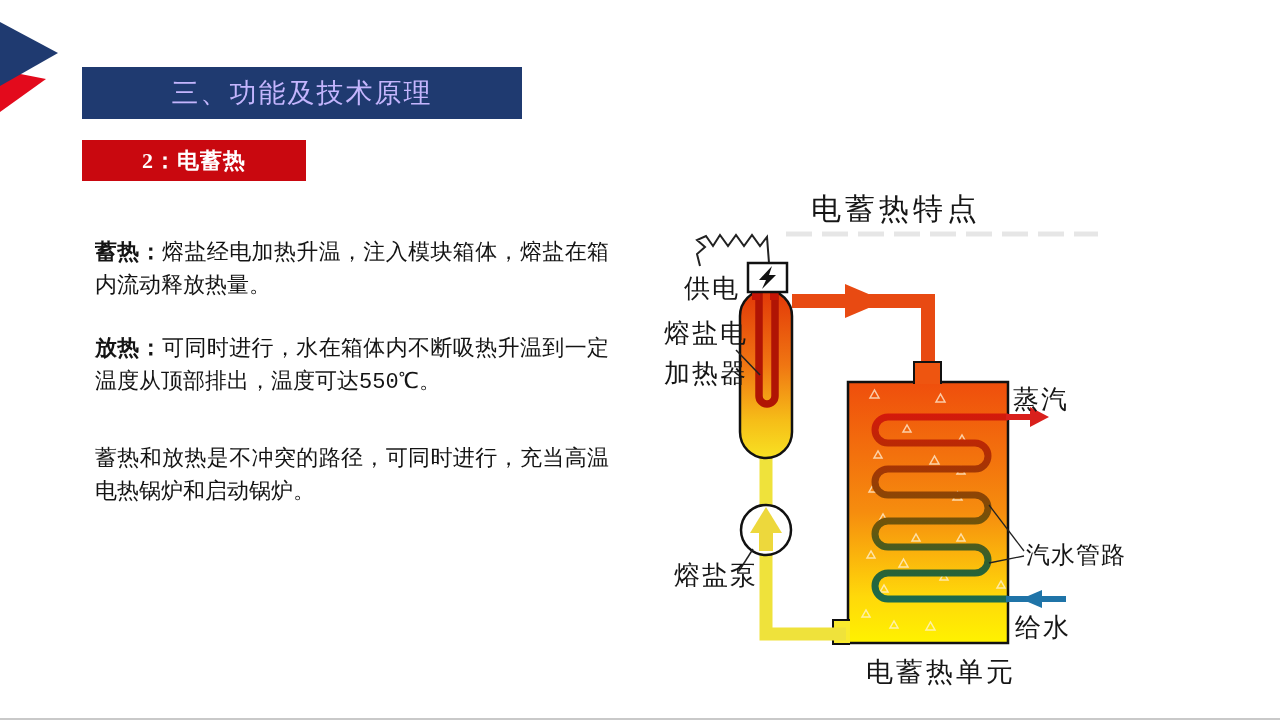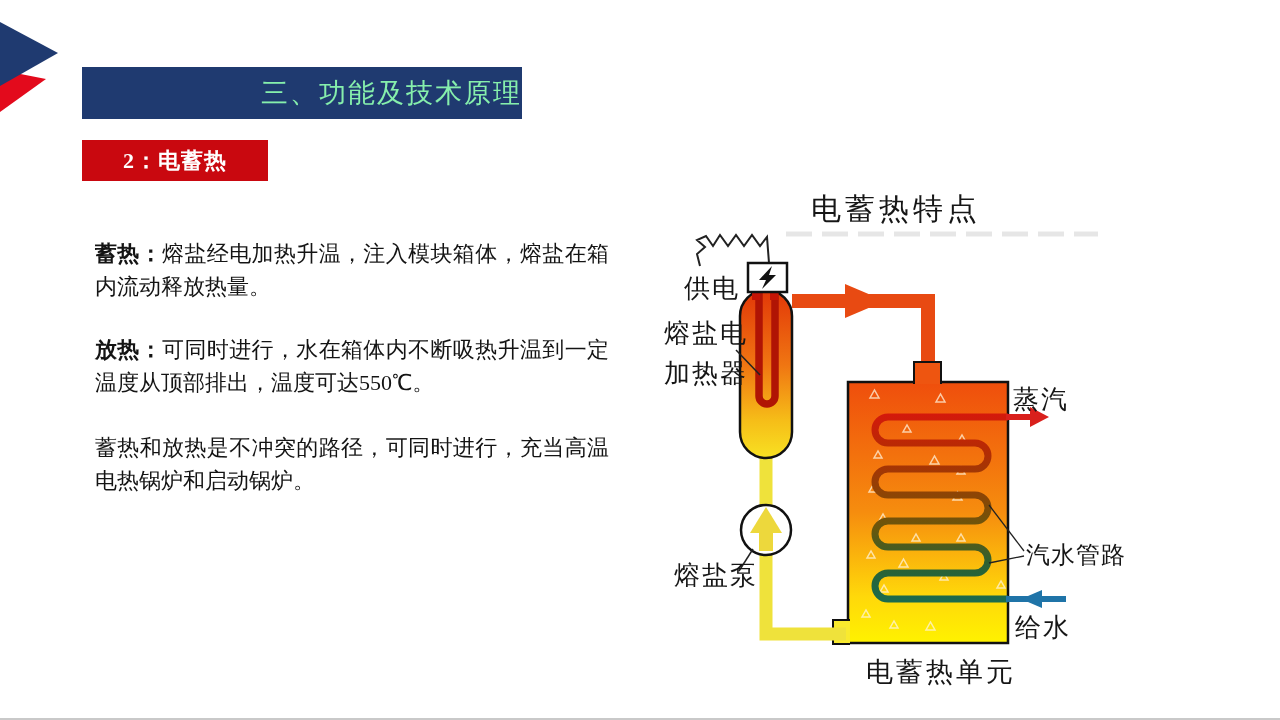--- a/index.html
+++ b/index.html
@@ -4,35 +4,35 @@
 <style>
   html,body{margin:0;padding:0;background:#888;}
   .slide{
     position:relative;width:1280px;height:720px;background:#ffffff;
     overflow:hidden;font-family:"Liberation Serif",serif;
     border-bottom:2px solid #c9c9c9;box-sizing:border-box;
   }
   .deco{position:absolute;left:0;top:0;}
   .header-bar{
     position:absolute;left:82px;top:67px;width:440px;height:52px;
-    background:#1F3A70;color:#86efac;display:flex;align-items:center;justify-content:flex-end;
+    background:#1F3A70;color:#c4b5fd;display:flex;align-items:center;justify-content:center;
     font-size:27px;letter-spacing:2px;
   }
   .badge{
-    position:absolute;left:82px;top:140px;width:186px;height:41px;
+    position:absolute;left:82px;top:140px;width:224px;height:41px;
     background:#C9080F;color:#fff;display:flex;align-items:center;justify-content:center;
     font-size:22px;font-weight:bold;letter-spacing:1px;
   }
   .body-text{
     position:absolute;left:95px;top:237px;width:514px;
-    font-size:22px;line-height:33px;color:#141414;text-align:justify;
+    font-size:22px;line-height:33px;color:#141414;text-align:justify;font-family:Liberation Mono, monospace;
   }
   .body-text p{margin:0;}
   .body-text p.p2{margin-top:30px;}
-  .body-text p.p3{margin-top:32px;}
+  .body-text p.p3{margin-top:44px;}
   .diagram{position:absolute;left:640px;top:180px;}
   .dlabel{font-family:"Liberation Serif",serif;fill:#161616;}
   .dtitle{font-size:30px;letter-spacing:4px;}
   .lab26{font-size:26px;letter-spacing:2px;}
   .lab24{font-size:24px;letter-spacing:1px;}
   .caption{font-size:27px;letter-spacing:3px;}
 </style>
 </head>
 <body>
 

